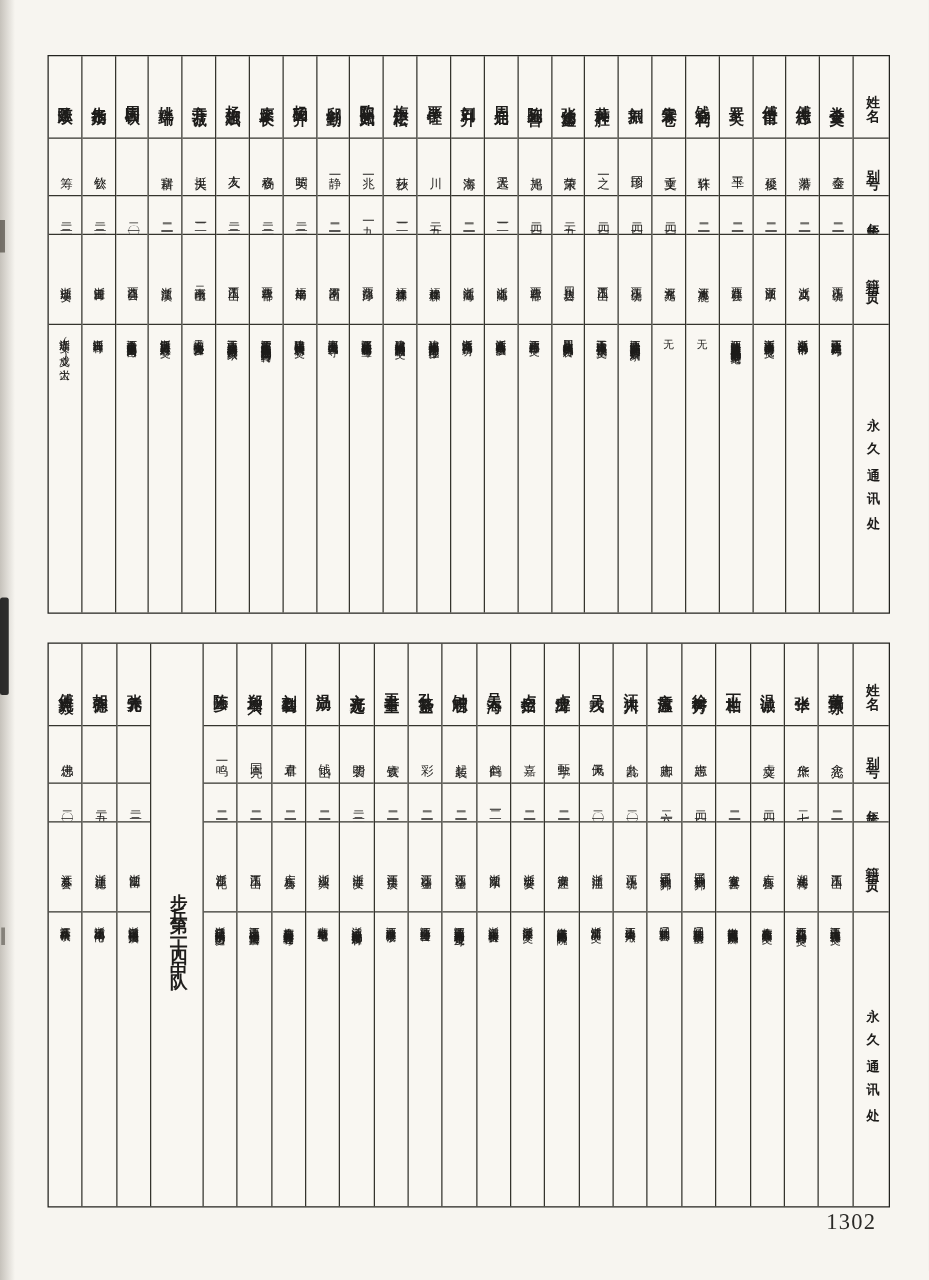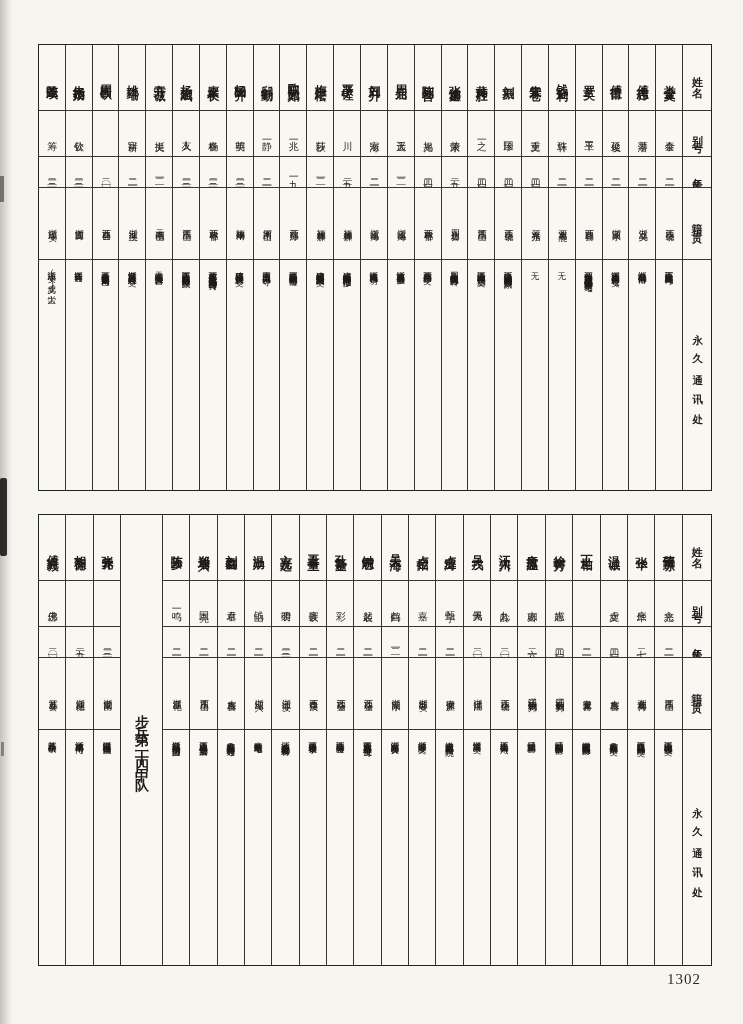--- a/index.html
+++ b/index.html
@@ -39,21 +39,21 @@
   .col-header .vtext{font-weight:700;}
   .col-header .band-name .vtext{font-size:11px;letter-spacing:10px;}
   .col-header .band-alias .vtext{font-size:11px;letter-spacing:7px;}
   .col-header .band-age .vtext{font-size:10px;letter-spacing:2px;}
   .col-header .band-origin .vtext{font-size:11px;letter-spacing:10px;}
   .col-header .band-address{place-items:center;padding:0;}
   .col-header .band-address .vtext{font-size:10.5px;letter-spacing:20px;line-height:1;}
 
   .unit-text{font-size:14px;font-weight:700;letter-spacing:9px;line-height:1;}
 
-  .page-number{position:absolute;right:42px;bottom:36px;font-size:15px;letter-spacing:1px;color:#2b2a27;}
+  .page-number{position:absolute;right:42px;bottom:36px;font-size:18px;letter-spacing:1px;color:#2b2a27;}
 </style>
 </head>
 <body>
 
 <div class="page">
   <div class="roster roster-top">
       <div class="col col-header">
         <div class="cell band-name">
           <div class="vtext">姓名</div>
         </div>

